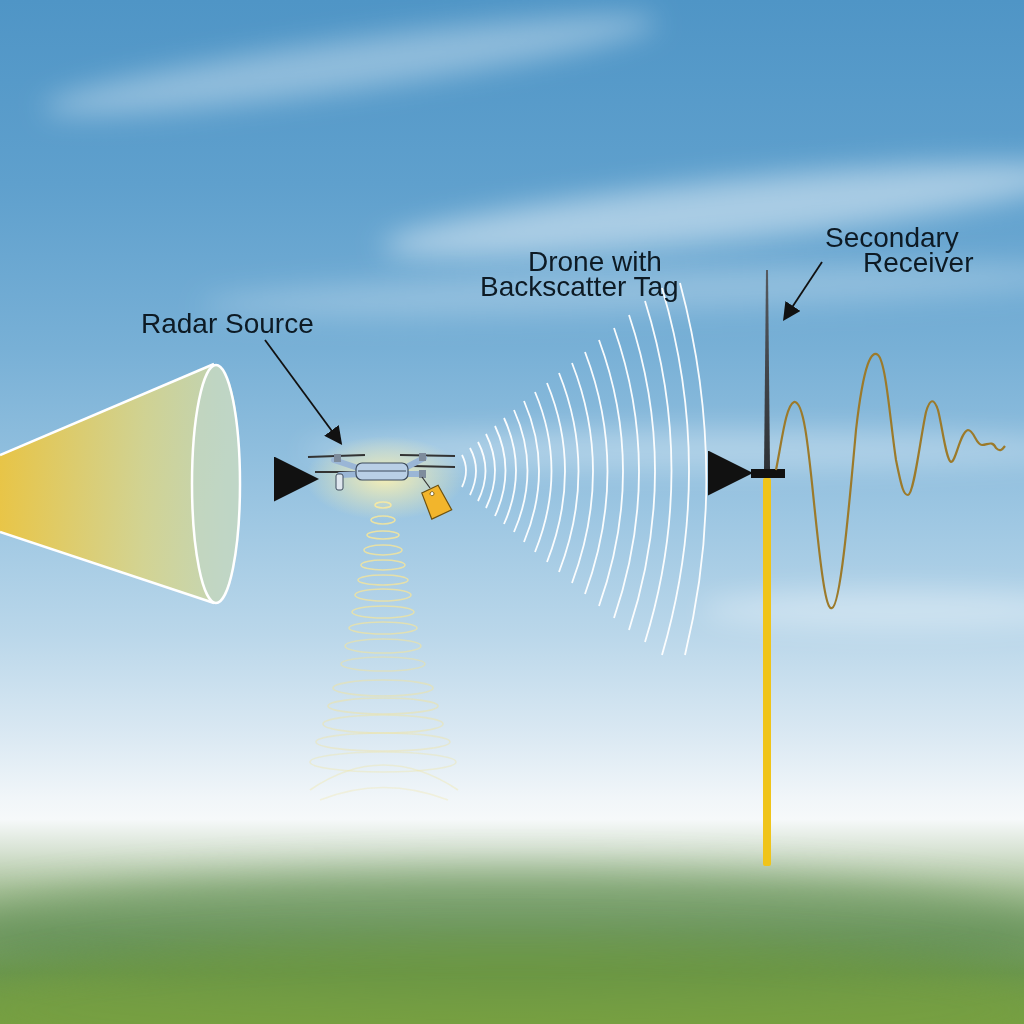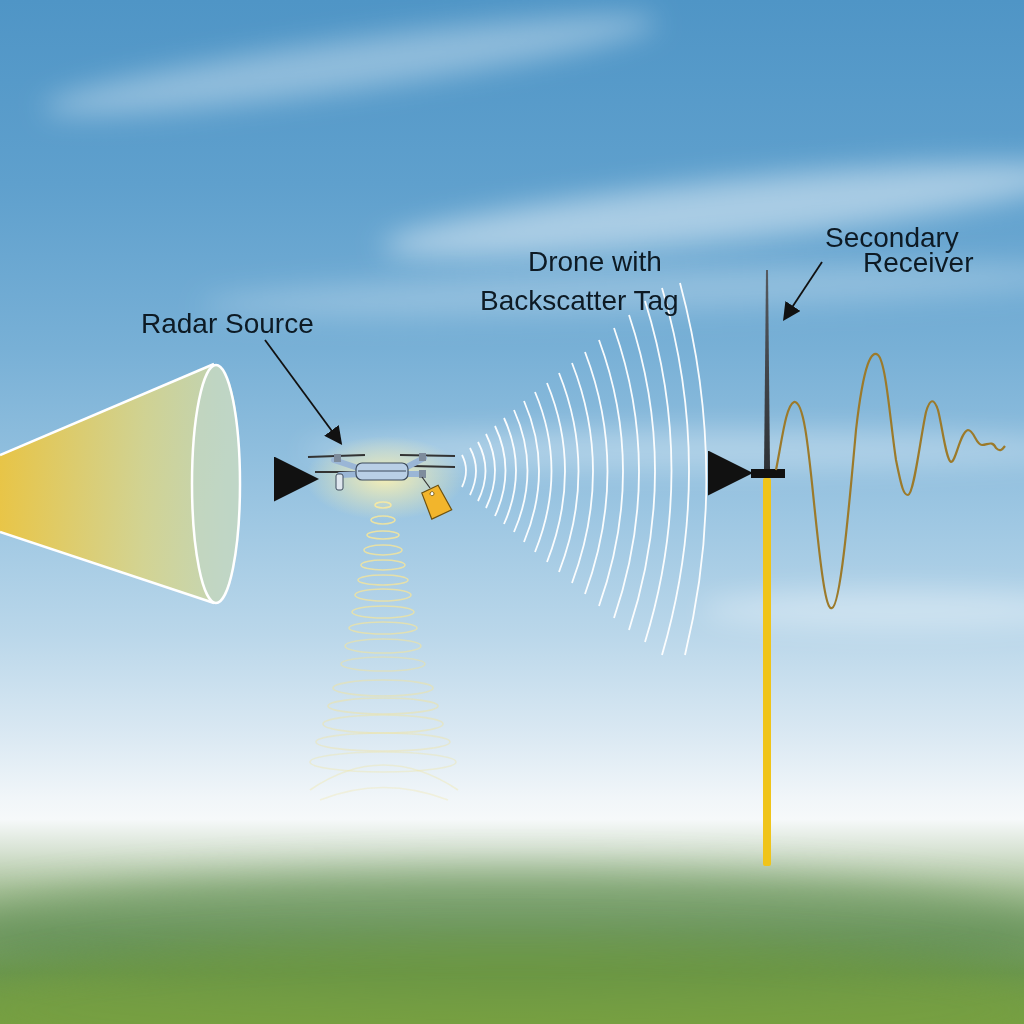--- a/index.html
+++ b/index.html
@@ -135,16 +135,16 @@
       <path d="M766,270 L768,270 L770,470 L764,470 Z" fill="url(#mastTop)"></path>
       <rect x="763" y="478" width="8" height="388" rx="2" fill="#f0c419"></rect>
       <rect x="751" y="469" width="34" height="9" fill="#111"></rect>
     </g>
 
     <path d="M776,470 C782,440 786,405 794,402 C806,400 810,470 818,540 C824,595 828,610 832,608 C840,606 848,520 856,430 C864,360 872,350 878,355 C886,362 890,420 896,460 C902,490 904,495 908,495 C914,494 920,440 926,412 C930,398 934,398 938,410 C942,425 946,460 951,462 C956,462 960,432 968,430 C974,430 976,445 982,445 C988,445 992,440 996,448 C1000,452 1002,450 1005,446" fill="none" stroke="#9c7a2a" stroke-width="2.2"></path>
   </svg>
 
   <div class="label" style="left:141px;top:311px;">Radar Source</div>
   <div class="label" style="left:480px;top:249px;margin-left:48px;">Drone with</div>
-  <div class="label" style="left:480px;top:288px;text-align:center;">Backscatter Tag</div>
+  <div class="label" style="left:480px;top:274px;text-align:center;">Backscatter Tag</div>
   <div class="label" style="left:825px;top:225px;">Secondary</div>
   <div class="label" style="left:863px;top:250px;">Receiver</div>
 </div>
 
 </body></html>

